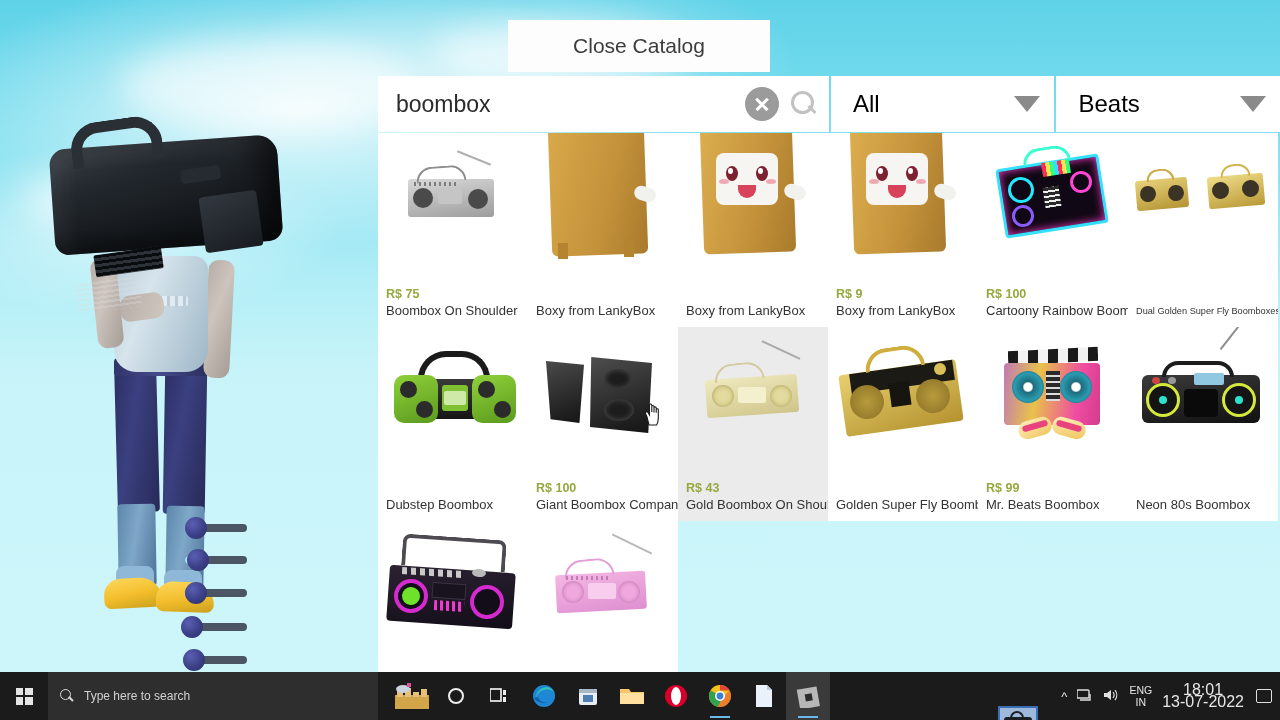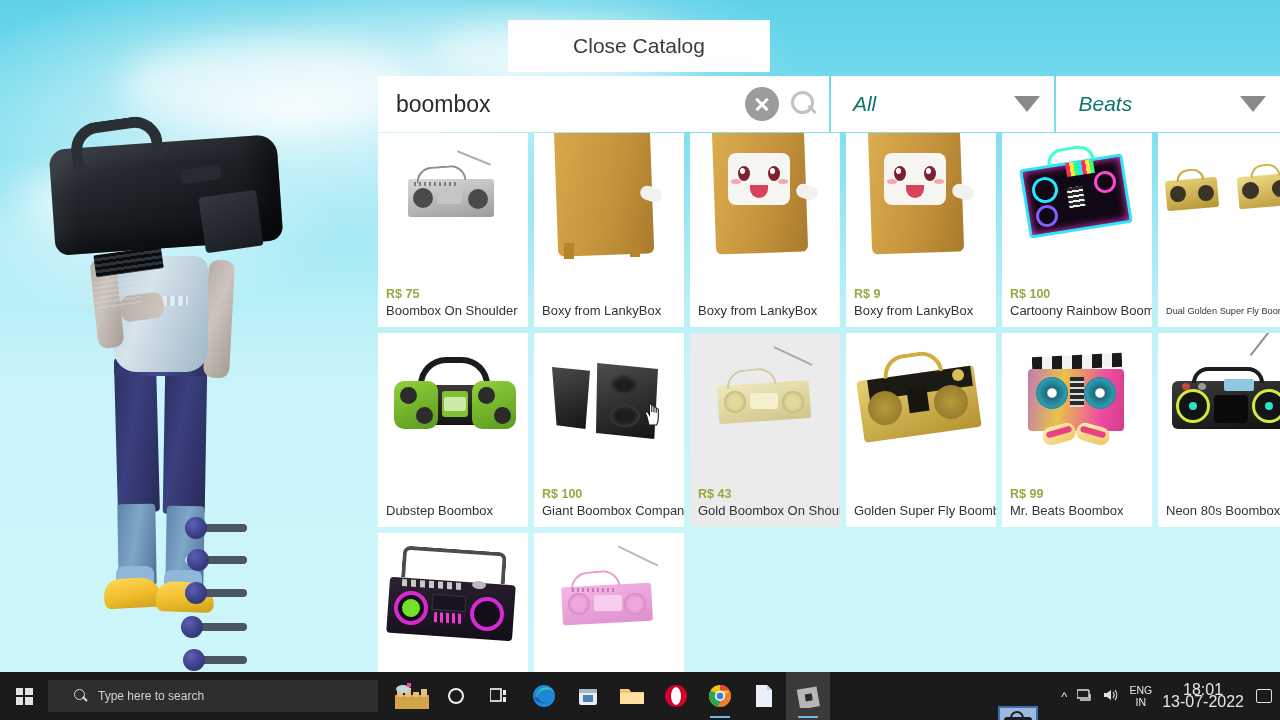--- a/index.html
+++ b/index.html
@@ -291,40 +291,39 @@
     position: relative;
     width: 224px; height: 56px;
     background: #fff;
     display: flex;
     align-items: center;
     padding: 0 14px 0 22px;
     cursor: pointer;
   }
   .dropdown .dd-label {
     flex: 1;
-    font-size: 21px;
-    color: #0f766e;
-    font-style: italic;
+    font-size: 24px;
+    color: #000000;
   }
   .caret {
     width: 0; height: 0;
     border-left: 13px solid transparent;
     border-right: 13px solid transparent;
     border-top: 16px solid #8a8a8a;
     flex: none;
   }
 
   .grid {
     position: absolute;
     left: 0; top: 57px;
     width: 902px; height: 539px;
     display: grid;
     grid-template-columns: repeat(6, 150px);
     grid-auto-rows: 194px;
-    gap: 6px;
+    gap: 0;
     overflow: hidden;
   }
   .tile {
     position: relative;
     background: #ffffff;
     overflow: hidden;
     cursor: pointer;
   }
   .tile.selected { background: #ebebeb; }
   .thumb {
@@ -391,25 +390,25 @@
   }
   .win-logo {
     width: 17px; height: 17px;
     display: grid;
     grid-template-columns: 1fr 1fr;
     grid-template-rows: 1fr 1fr;
     gap: 2px;
   }
   .win-logo span { background: #e4e4e4; display: block; }
   .tb-search {
-    width: 330px; height: 32px;
+    width: 330px; height: 48px;
     background: #2e2e2e;
     display: flex;
     align-items: center;
-    padding-left: 26px;
+    padding-left: 12px;
     gap: 10px;
     cursor: text;
   }
   .tb-search-txt { color: #d2d2d2; font-size: 12px; }
   .mag {
     width: 14px; height: 14px;
     position: relative; flex: none;
   }
   .mag::before {
     content: ""; position: absolute; left: 0; top: 0;

